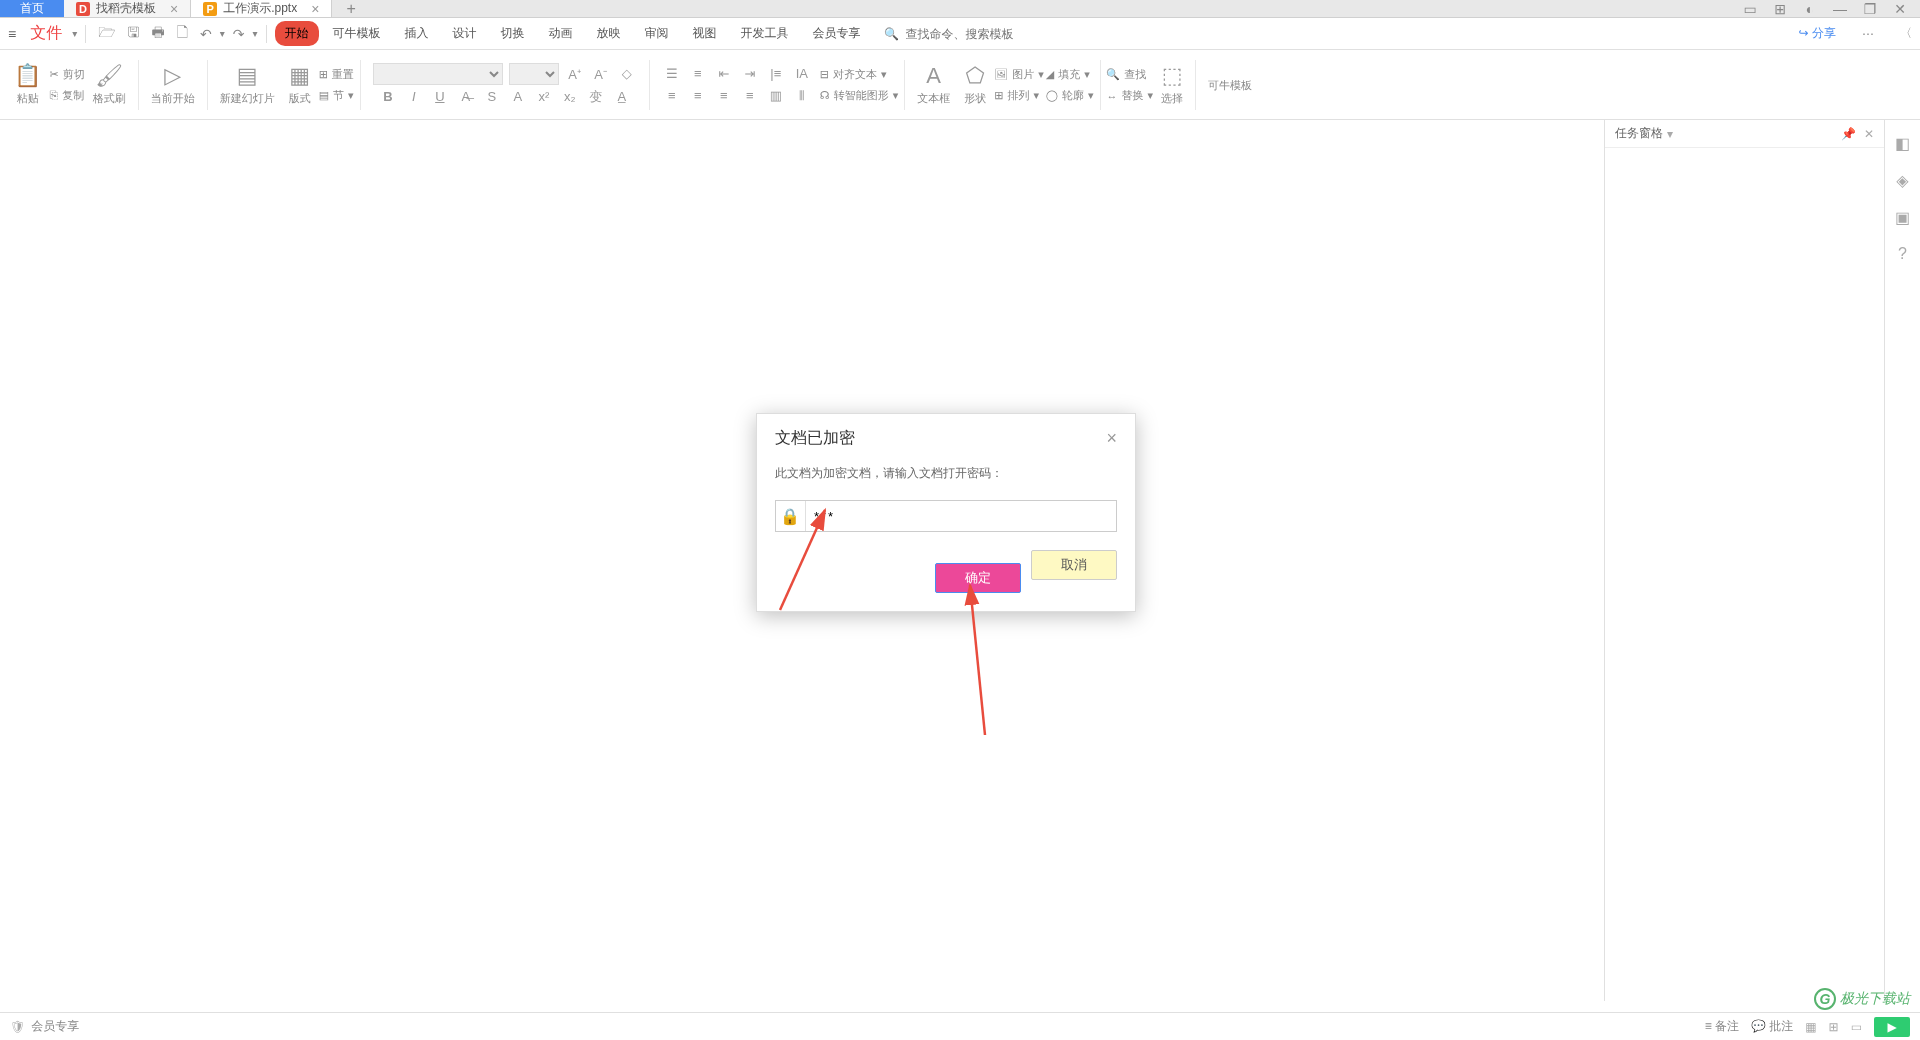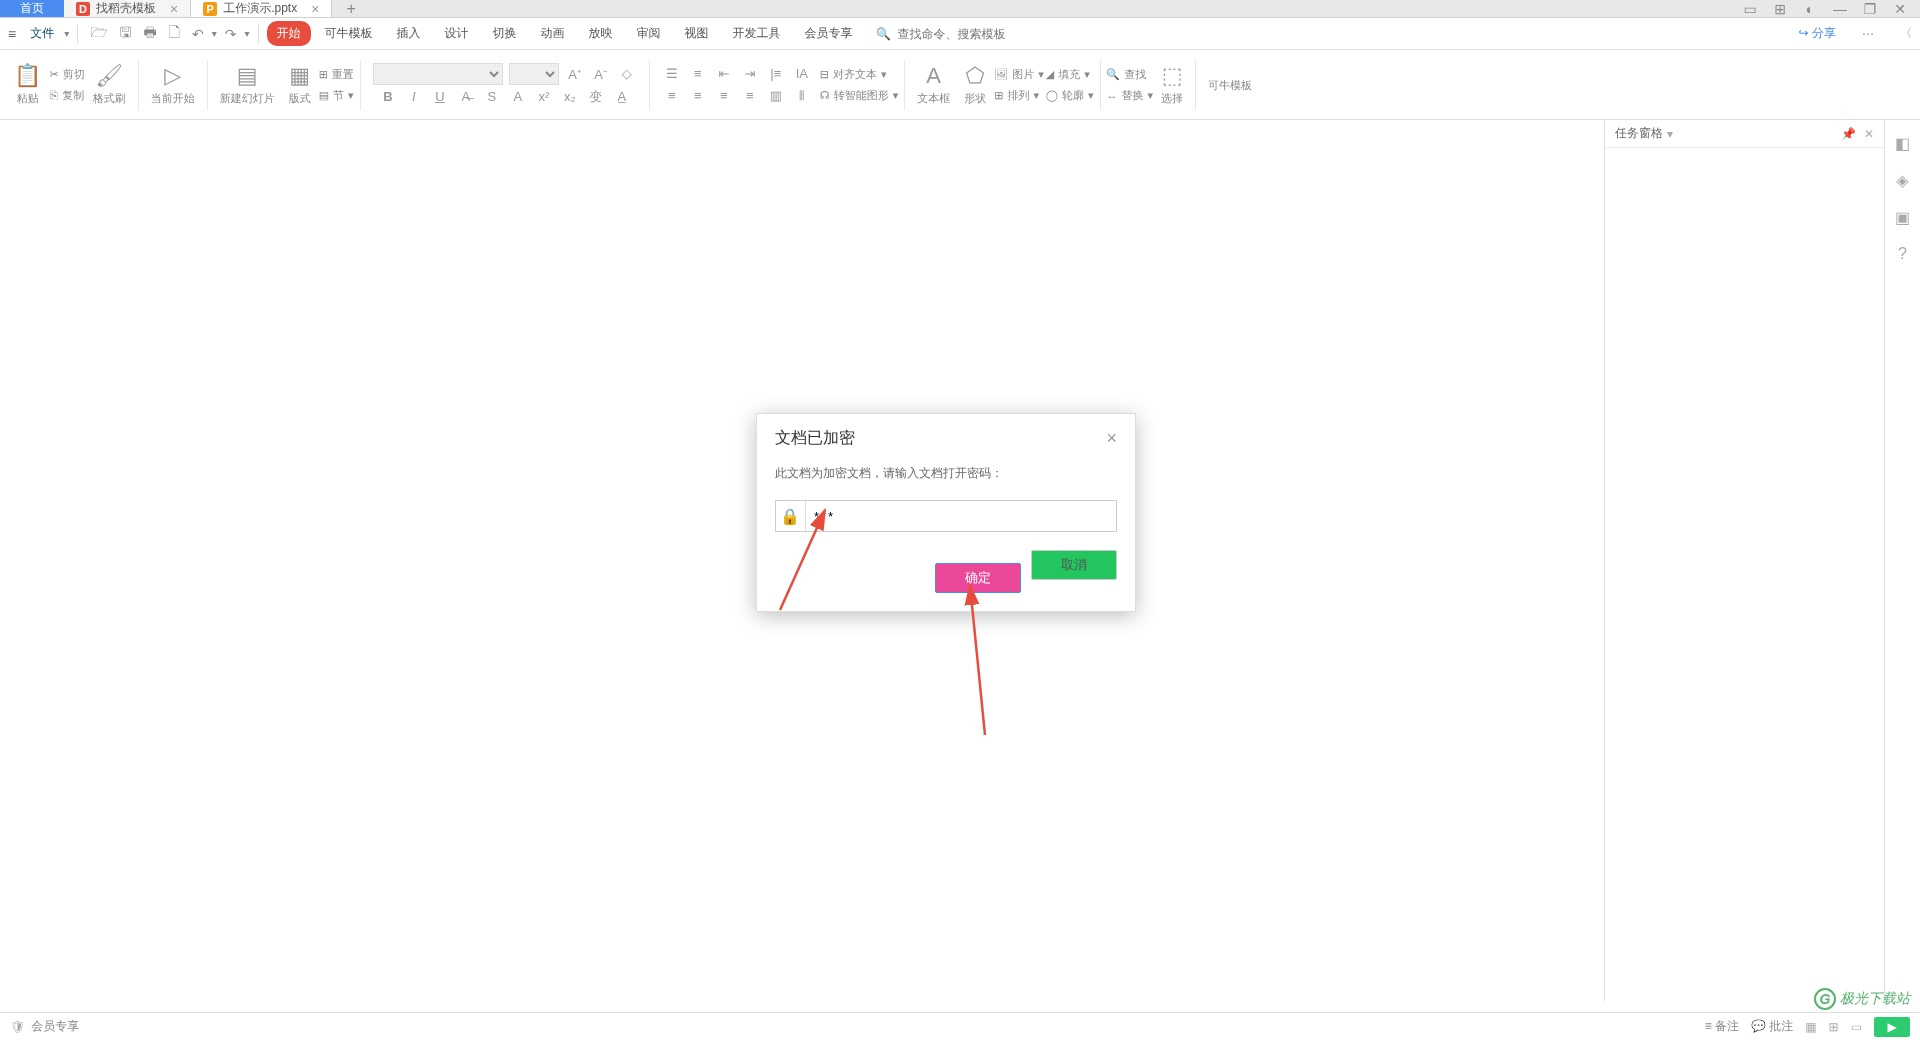--- a/index.html
+++ b/index.html
@@ -15,26 +15,26 @@
 .tab-icon.red { background: #e84c3d; color: #fff; border-radius: 2px; font-weight: bold; }
 .tab-icon.orange { background: #f39c12; color: #fff; border-radius: 2px; font-weight: bold; }
 .tab-close { margin-left: 8px; color: #999; font-size: 14px; }
 .tab-add { padding: 0 14px; color: #888; font-size: 16px; }
 .titlebar-right { margin-left: auto; display: flex; align-items: center; gap: 14px; padding-right: 12px; color: #888; }
 .tr-icon { width: 16px; height: 16px; display: flex; align-items: center; justify-content: center; font-size: 14px; cursor: pointer; }
 
 
 .menubar { height: 32px; background: #fff; display: flex; align-items: center; padding: 0 8px; border-bottom: 1px solid #e0e0e0; gap: 4px; }
 .menu-burger { color: #666; margin-right: 4px; font-size: 14px; }
-.menu-file { font-size: 12px; color: #0c4a6e; padding: 0 6px; cursor: pointer; }
+.menu-file { font-size: 16px; color: #ef4444; padding: 0 6px; cursor: pointer; }
 .menu-dd { color: #888; font-size: 10px; }
 .menu-sep { width: 1px; height: 18px; background: #ddd; margin: 0 4px; }
 .qat-icon { color: #888; font-size: 14px; padding: 0 4px; cursor: pointer; }
 .menu-tab { font-size: 12px; color: #555; padding: 4px 10px; cursor: pointer; }
-.menu-tab.active { background: #e84c3d; color: #ffffff; border-radius: 10px; }
+.menu-tab.active { background: #e84c3d; color: #000000; border-radius: 10px; }
 .search-cmd { display: flex; align-items: center; gap: 6px; margin-left: 10px; color: #aaa; font-size: 12px; }
 .search-cmd input { border: none; outline: none; font-size: 12px; color: #555; width: 140px; }
 .menubar-right { margin-left: auto; display: flex; align-items: center; gap: 26px; color: #888; font-size: 12px; }
 .share-btn { color: #4a8cf0; cursor: pointer; }
 
 
 .ribbon { height: 70px; background: #fff; display: flex; align-items: center; padding: 0 8px; border-bottom: 1px solid #e0e0e0; gap: 2px; }
 .rg { display: flex; flex-direction: column; align-items: center; justify-content: center; padding: 0 6px; gap: 2px; height: 100%; }
 .rg-big { flex-direction: column; }
 .rg-row { display: flex; gap: 6px; align-items: center; }
@@ -68,21 +68,21 @@
 .dialog { position: absolute; left: 756px; top: 413px; width: 380px; background: #fff; box-shadow: 0 4px 20px rgba(0,0,0,0.25); border: 1px solid #ddd; }
 .dialog-header { display: flex; align-items: center; padding: 14px 18px 8px; }
 .dialog-title { font-size: 16px; color: #333; }
 .dialog-close { margin-left: auto; color: #999; font-size: 18px; cursor: pointer; }
 .dialog-body { padding: 8px 18px 18px; }
 .dialog-msg { font-size: 12px; color: #666; margin-bottom: 18px; }
 .pwd-field { display: flex; align-items: center; border: 1px solid #ccc; height: 32px; }
 .pwd-icon { width: 30px; display: flex; align-items: center; justify-content: center; color: #bbb; border-right: 1px solid #e0e0e0; height: 100%; }
 .pwd-input { flex: 1; border: none; outline: none; padding: 0 8px; font-size: 13px; letter-spacing: 2px; }
 .dialog-footer { display: flex; justify-content: flex-end; gap: 10px; padding: 0 18px 18px; }
-.btn { min-width: 86px; height: 30px; border: 1px solid #ccc; background: #22c55e; font-size: 13px; color: #555; cursor: pointer; border-radius: 2px; }
+.btn { min-width: 86px; height: 30px; border: 1px solid #ccc; background: #fef9c3; font-size: 13px; color: #555; cursor: pointer; border-radius: 2px; }
 .btn.primary { background: #ec4899; color: #fff; border-color: #4a8cf0; margin-top: 13px; }
 
 
 .arrow { position: absolute; pointer-events: none; }
 
 
 .watermark { position: absolute; right: 10px; bottom: 30px; display: flex; align-items: center; gap: 4px; font-size: 14px; color: #3aa655; font-style: italic; opacity: 0.85; }
 .watermark .wm-icon { width: 22px; height: 22px; border: 2px solid #3aa655; border-radius: 50%; display: flex; align-items: center; justify-content: center; font-weight: bold; color: #3aa655; }
 </style>
 </head>

